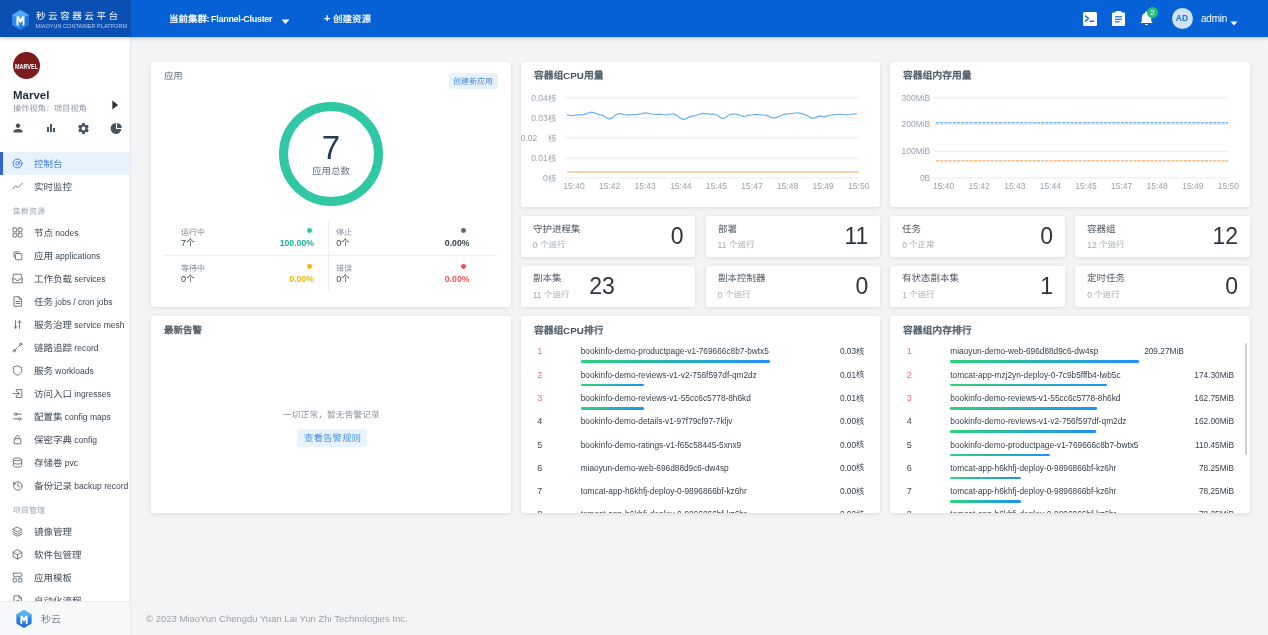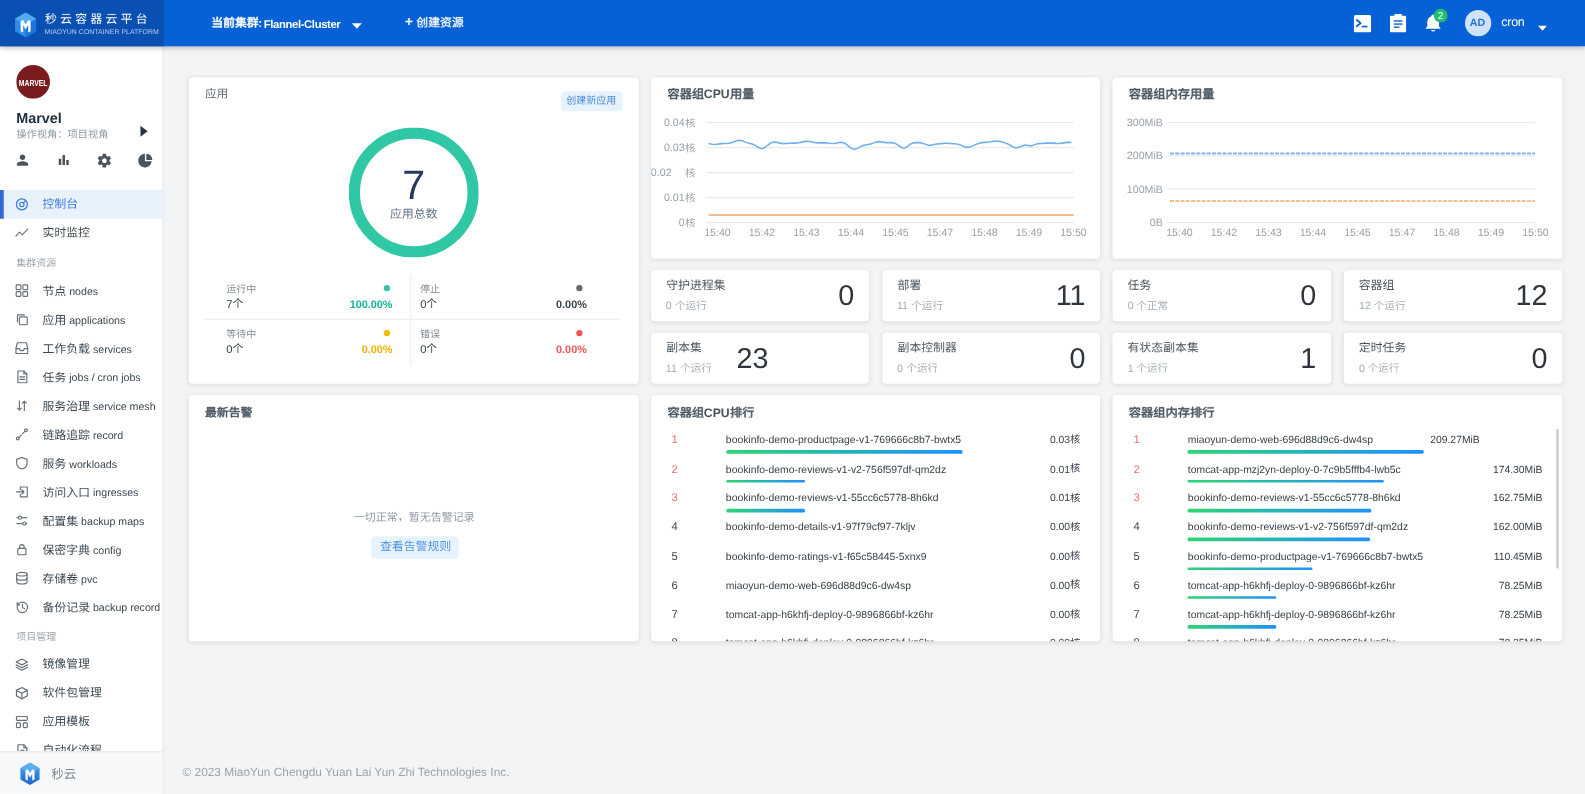--- a/index.html
+++ b/index.html
@@ -179,21 +179,21 @@
 <rect x="3" y="5.2" width="7" height="1.1" fill="#0561d5"></rect>
       <rect x="3" y="7.7" width="7" height="1.1" fill="#0561d5"></rect>
       <rect x="3" y="10.2" width="4.6" height="1.1" fill="#0561d5"></rect>
     </svg></div>
 <div class="abs" style="left:1139.5px;top:11px;width:13px;height:15px;z-index:12"><svg width="13" height="15" viewBox="0 0 13 15">
       <path d="M6.5 0.5 C7.3 0.5 7.9 1.1 7.9 1.9 C10 2.6 11.2 4.4 11.2 6.8 L11.2 10 L12.6 12 L0.4 12 L1.8 10 L1.8 6.8 C1.8 4.4 3 2.6 5.1 1.9 C5.1 1.1 5.7 0.5 6.5 0.5 Z" fill="#fff"></path>
 <path d="M4.8 13 A1.8 1.8 0 0 0 8.2 13 Z" fill="#fff"></path>
     </svg></div>
 <div class="abs" style="left:1147px;top:7px;width:11px;height:11px;z-index:13;background:#21bf73;border-radius:50%;text-align:center;font-size:8px;line-height:11px;color:#fff">2</div>
 <div class="abs" style="left:1171.5px;top:8px;width:21px;height:21px;z-index:12;background:#cfe3f8;border-radius:50%;text-align:center;font-size:8.5px;font-weight:bold;color:#1f71d8;line-height:21px">AD</div>
-<div class="abs" style="left:1201px;top:12px;width:40px;height:13px;z-index:12;font-size:10px;letter-spacing:-0.2px;color:#fff;line-height:13px">cron</div>
+<div class="abs" style="left:1201px;top:12px;width:40px;height:13px;z-index:12;font-size:10px;letter-spacing:-0.2px;color:#fff;line-height:13px">admin</div>
 <div class="abs" style="left:1230px;top:16.5px;width:8px;height:5px;z-index:12"><svg width="8" height="5" viewBox="0 0 8 5">
       <path d="M0.5 0.5 L4 4.5 L7.5 0.5 Z" fill="#fff"></path>
     </svg></div>
 <div class="abs" style="left:0px;top:37px;width:131px;height:598px;background:#fff;border-right:1px solid #e4e6e8;z-index:5"></div>
 <div class="abs" style="left:13px;top:51.5px;width:27px;height:27px;z-index:6"><svg width="27" height="27" viewBox="0 0 27 27">
       <circle cx="13.5" cy="13.5" r="13.5" fill="#7a1b1e"></circle>
 <text x="13.5" y="16.8" text-anchor="middle" font-family="Liberation Sans,sans-serif" font-weight="bold" font-size="7" fill="#fff" textLength="23" lengthAdjust="spacingAndGlyphs">MARVEL</text>
     </svg></div>
 <div class="abs" style="left:13px;top:89px;width:80px;height:12px;z-index:6;font-size:11.5px;font-weight:bold;color:#22303e;line-height:12px">Marvel</div>
 <div class="abs" style="left:13px;top:103px;width:105px;height:10px;z-index:6;line-height:10px"><svg class="z" width="73.8" height="8.2" viewBox="0 -880 9000 1000" fill="#8a959e">
@@ -356,21 +356,21 @@
       <path d="M2 4 H12 M2 10 H12"></path>
       <circle cx="5" cy="4" r="1.6" fill="#fff"></circle>
       <circle cx="9.5" cy="10" r="1.6" fill="#fff"></circle>
     </svg></div>
 <div class="abs" style="left:34px;top:410.9px;width:95px;height:12px;z-index:7;line-height:12px;white-space:nowrap"><svg class="z" width="28.5" height="9.5" viewBox="0 -880 3000 1000" fill="#3c4852">
       <g transform="scale(1,-1)">
         <use href="#g46"></use>
         <use href="#g47" x="1000"></use>
         <use href="#g8" x="2000"></use>
       </g>
-    </svg><span style="font-size:8.5px;color:#3c4852"> backup maps</span></div>
+    </svg><span style="font-size:8.5px;color:#3c4852"> config maps</span></div>
 <div class="abs" style="left:12px;top:434.4px;width:11px;height:11px;z-index:7"><svg width="11" height="11" viewBox="0 0 14 14" fill="none" stroke="#67717a" stroke-width="1.2" stroke-linecap="round" stroke-linejoin="round">
       <rect x="2.8" y="6" width="8.4" height="6.5" rx="1"></rect>
       <path d="M4.7 6 V4.4 A2.3 2.3 0 0 1 9.3 4.4 V6"></path>
     </svg></div>
 <div class="abs" style="left:34px;top:433.9px;width:95px;height:12px;z-index:7;line-height:12px;white-space:nowrap"><svg class="z" width="38.0" height="9.5" viewBox="0 -880 4000 1000" fill="#3c4852">
       <g transform="scale(1,-1)">
         <use href="#g48"></use>
         <use href="#g49" x="1000"></use>
         <use href="#g50" x="2000"></use>
         <use href="#g51" x="3000"></use>

